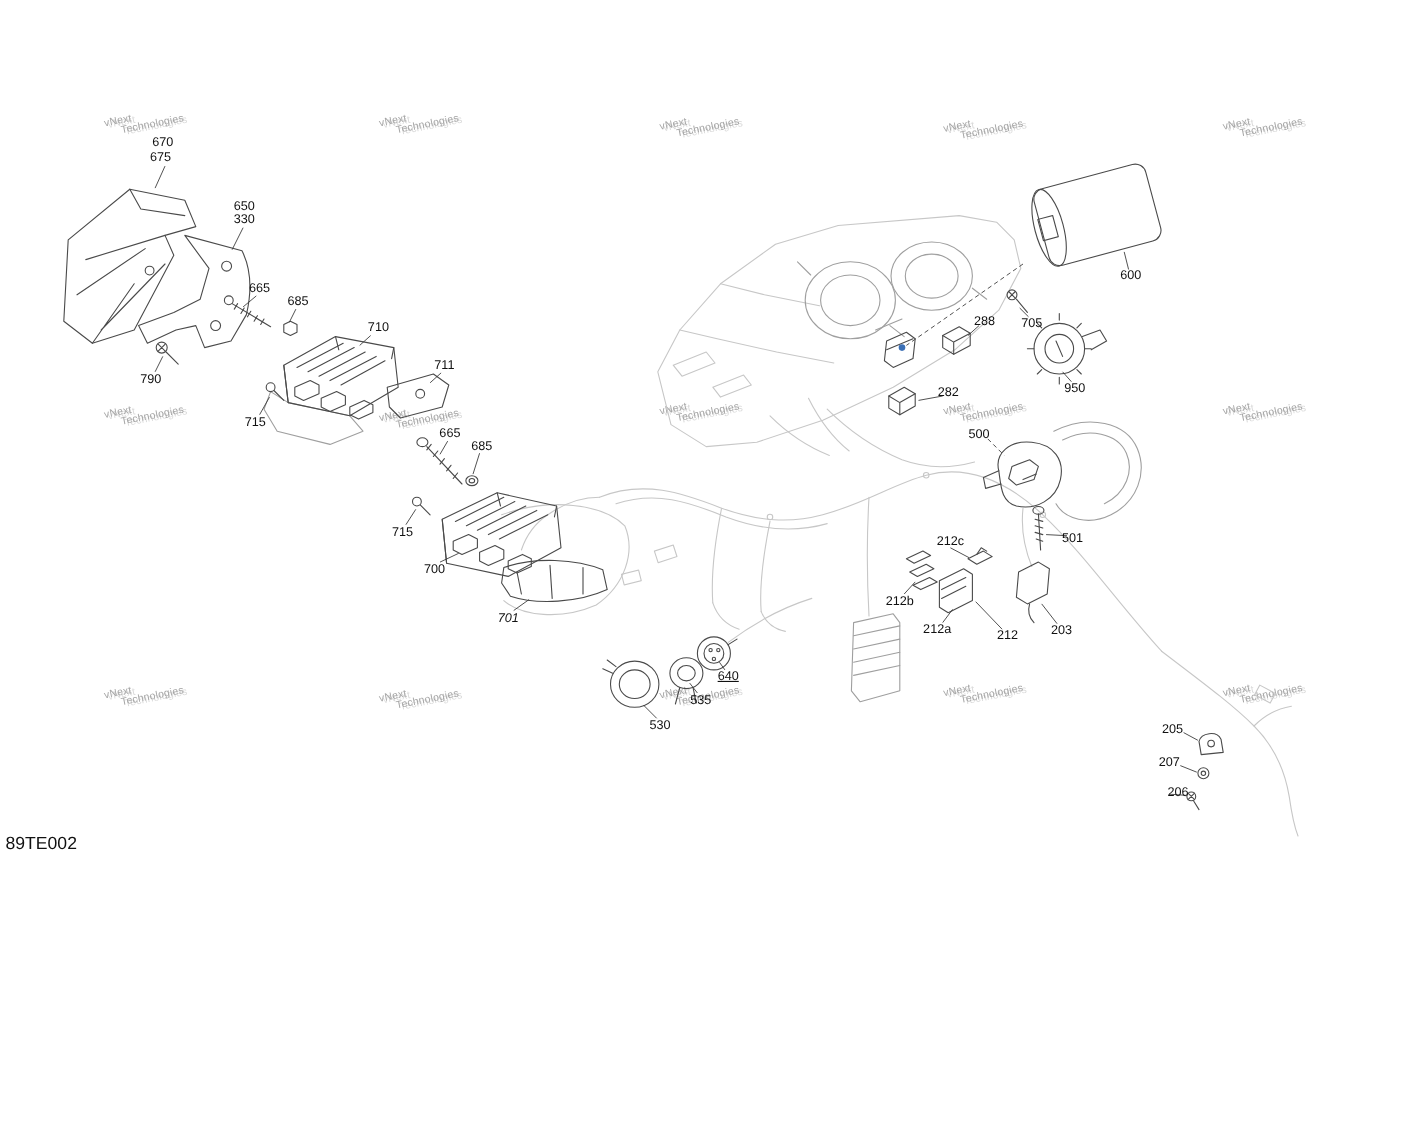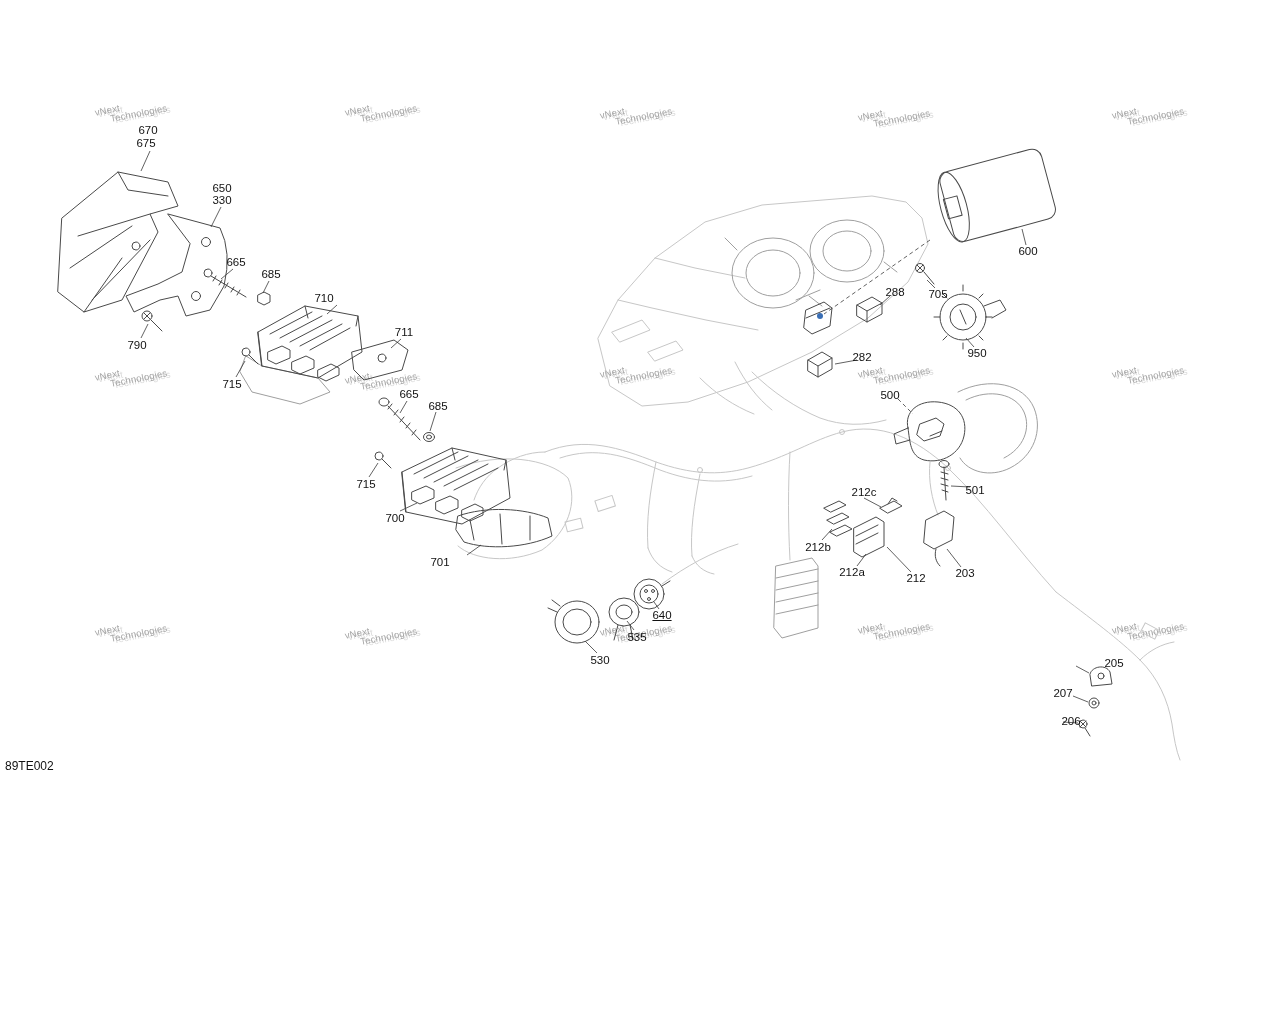--- a/index.html
+++ b/index.html
@@ -14,21 +14,21 @@
 
   .wm { position:absolute; transform:rotate(-11deg); color:#8f8f8f; opacity:.8;
         font-size:9.5px; letter-spacing:.2px; white-space:nowrap; }
   .wm span { text-shadow:3px 2px 0 rgba(150,150,150,.45); display:block; }
   .wm .l2 { margin:-2px 0 0 14px; }
 
   .callout { position:absolute; transform:translate(-50%,-50%); font-size:11.5px;
              color:#111; white-space:nowrap; }
 
   #drawing-code { position:absolute; left:5px; top:759px; z-index:3;
-                  font-size:12px; color:#111; }
+                  font-size:16px; color:#111; }
 
   
   .p { fill:none; stroke:#4a4a4a; stroke-width:1; stroke-linecap:round; stroke-linejoin:round; }
   .m { fill:none; stroke:#9f9f9f; stroke-width:1; stroke-linecap:round; stroke-linejoin:round; }
   .f { fill:none; stroke:#c7c7c7; stroke-width:1; stroke-linecap:round; stroke-linejoin:round; }
   #leaders line, #leaders path { stroke:#3a3a3a; stroke-width:.8; fill:none; }
   .dashed { stroke-dasharray:4 3; }
 </style>
 </head>
 <body>
@@ -358,42 +358,42 @@
   </svg>
 
   <div id="callout-layer">
       <div class="callout" style="left: 148px; top: 130px;">670</div>
       <div class="callout" style="left: 146px; top: 143px;">675</div>
       <div class="callout" style="left: 222px; top: 188px;">650</div>
       <div class="callout" style="left: 222px; top: 200px;">330</div>
       <div class="callout" style="left: 236px; top: 262px;">665</div>
       <div class="callout" style="left: 271px; top: 274px;">685</div>
       <div class="callout" style="left: 137px; top: 345px;">790</div>
-      <div class="callout" style="left: 324px; top: 298px; text-align: right;">710</div>
+      <div class="callout" style="left: 344px; top: 298px; text-align: right;">710</div>
       <div class="callout" style="left: 404px; top: 332px;">711</div>
       <div class="callout" style="left: 232px; top: 384px;">715</div>
       <div class="callout" style="left: 409px; top: 394px;">665</div>
       <div class="callout" style="left: 438px; top: 406px;">685</div>
       <div class="callout" style="left: 366px; top: 484px;">715</div>
       <div class="callout" style="left: 395px; top: 518px;">700</div>
-      <div class="callout" style="left: 440px; top: 562px;">701</div>
+      <div class="callout" style="left: 462px; top: 562px; font-style: italic;">701</div>
       <div class="callout" style="left: 600px; top: 660px;">530</div>
       <div class="callout" style="left: 637px; top: 637px;">535</div>
       <div class="callout" style="left: 662px; top: 615px; text-decoration: underline;">640</div>
       <div class="callout" style="left: 1028px; top: 251px;">600</div>
       <div class="callout" style="left: 938px; top: 294px;">705</div>
       <div class="callout" style="left: 895px; top: 292px;">288</div>
       <div class="callout" style="left: 977px; top: 353px;">950</div>
       <div class="callout" style="left: 862px; top: 357px;">282</div>
       <div class="callout" style="left: 890px; top: 395px;">500</div>
       <div class="callout" style="left: 975px; top: 490px;">501</div>
       <div class="callout" style="left: 864px; top: 492px;">212c</div>
       <div class="callout" style="left: 818px; top: 547px;">212b</div>
       <div class="callout" style="left: 852px; top: 572px;">212a</div>
       <div class="callout" style="left: 916px; top: 578px;">212</div>
       <div class="callout" style="left: 965px; top: 573px;">203</div>
-      <div class="callout" style="left: 1114px; top: 663px; text-align: center;">205</div>
+      <div class="callout" style="left: 1066px; top: 663px; text-align: center;">205</div>
       <div class="callout" style="left: 1063px; top: 693px;">207</div>
       <div class="callout" style="left: 1053px; top: 721px; margin-left: 18px;">206</div>
     </div>
 
   <div id="drawing-code">89TE002</div>
 </div>
 
 </body></html>

